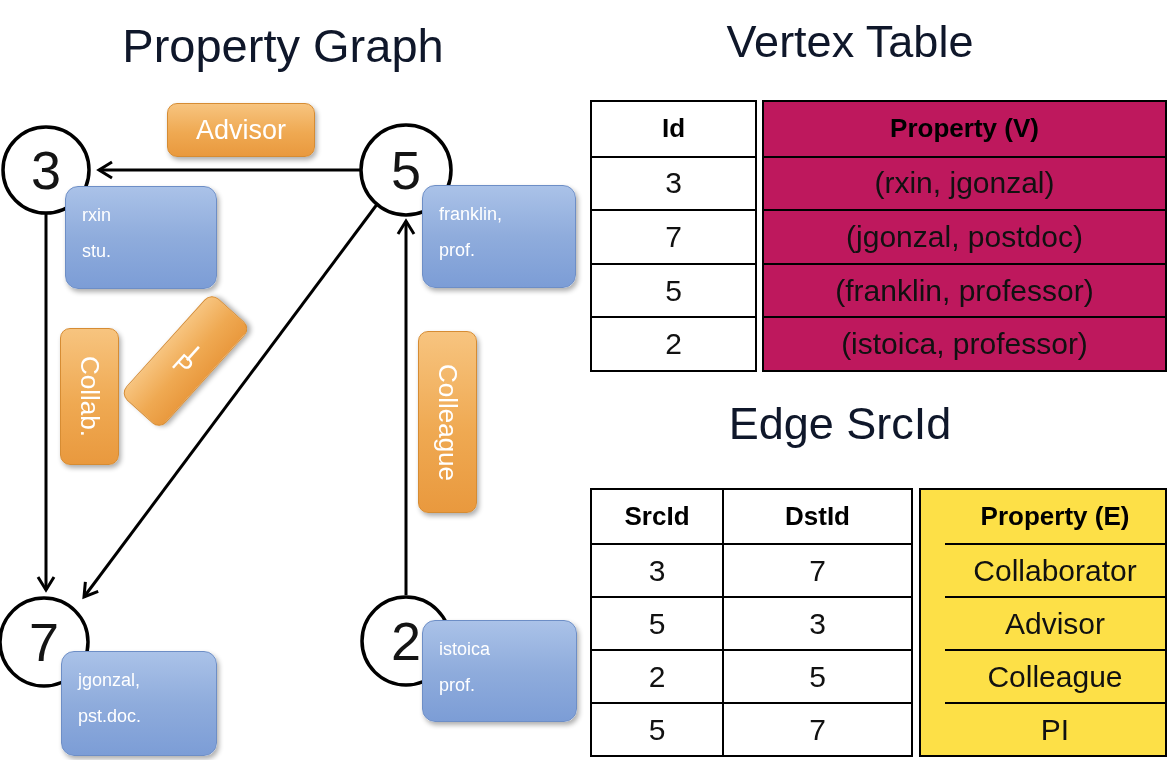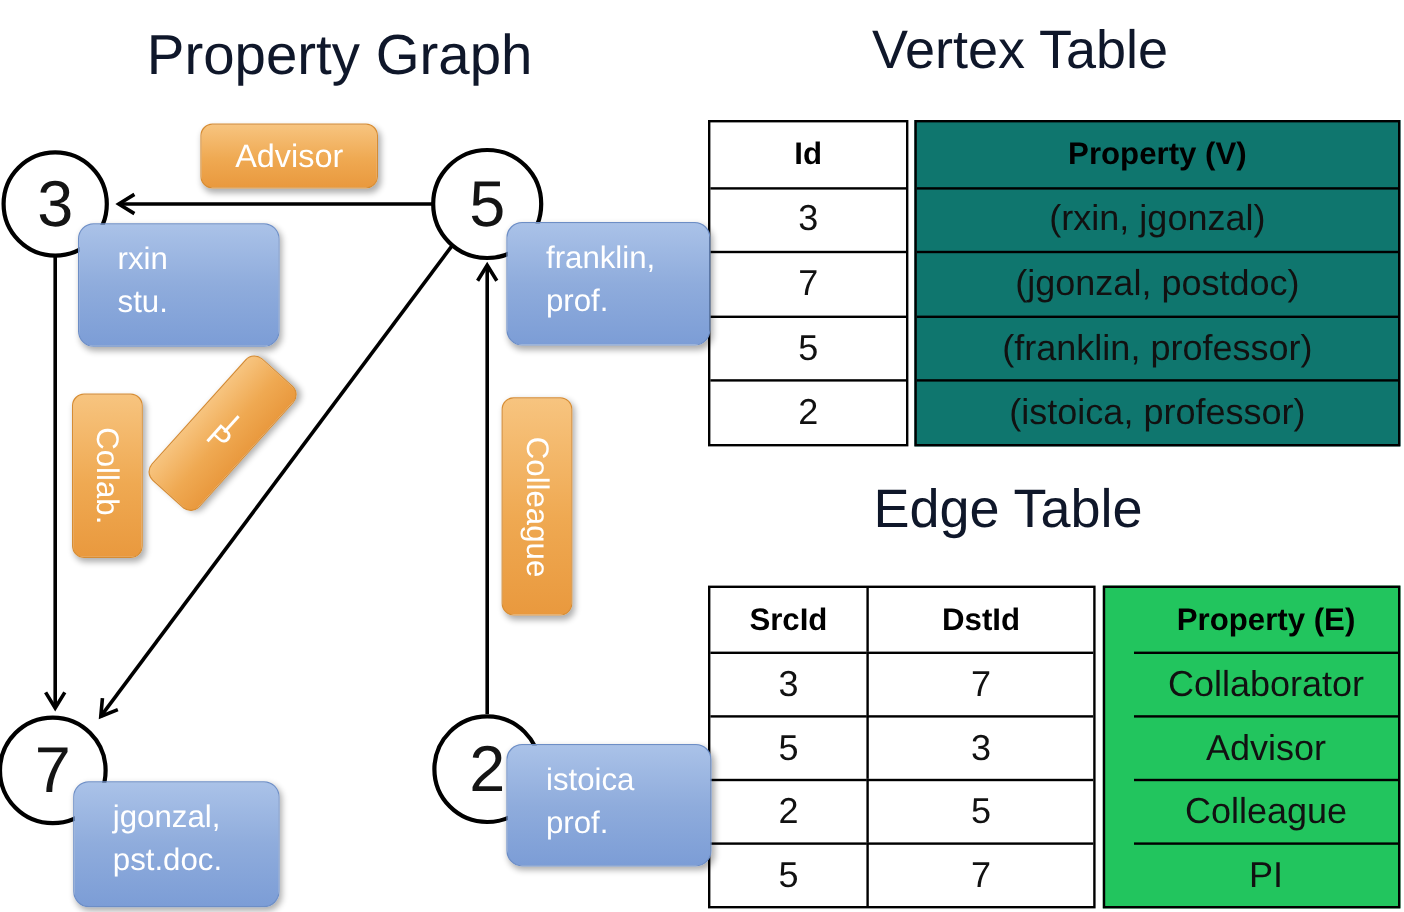--- a/index.html
+++ b/index.html
@@ -28,21 +28,21 @@
     position:absolute; z-index:3; color:#fff;
     box-shadow:2px 3px 5px rgba(0,0,0,0.32);
   }
   .pill.orange {
     background:linear-gradient(180deg,#F7C47F 0%,#EFA952 55%,#E9993E 100%);
     border:1px solid #D68C33; border-radius:10px;
   }
   .pill.blue {
     background:linear-gradient(180deg,#AAC2E8 0%,#8FACDC 50%,#7C9DD6 100%);
     border:1px solid #6D8EC6; border-radius:13px;
-    font-size:26px; line-height:36px; padding:10px 0 0 32px;
+    font-size:18px; line-height:36px; padding:10px 0 0 16px;
   }
   #pill-advisor {
     left:167px; top:103px; width:146px; height:52px;
     display:flex; align-items:center; justify-content:center; font-size:27px;
   }
   .vert-pill { display:flex; align-items:center; justify-content:center; font-size:26px; }
   .vert-pill .rot { transform:rotate(90deg); white-space:nowrap; }
   #pill-collab    { left:60px;  top:328px; width:57px; height:135px; }
   #pill-colleague { left:418px; top:331px; width:57px; height:180px; }
   #pill-pi {
@@ -58,39 +58,39 @@
   #pill-istoica  { left:422px; top:620px; width:137px; height:90px; }
 
   .dtable { position:absolute; left:590px; width:577px; display:flex; }
   #vertex-table { top:100px; height:272px; gap:5px; }
   #edge-table   { top:488px; height:269px; gap:6px; }
   .tbox {
     box-sizing:border-box; border:2.5px solid #000; background:#fff;
     display:grid; grid-template-rows:repeat(5,1fr);
   }
   #vt-left  { width:167px; }
-  #vt-right { flex:1; background:#0f766e; }
+  #vt-right { flex:1; background:#be185d; }
   #et-left  { width:323px; grid-template-columns:130px 1fr; }
-  #et-right { flex:1; background:#22c55e;padding-left:24px; }
+  #et-right { flex:1; background:#fde047;padding-left:24px; }
   .tcell {
     display:flex; align-items:center; justify-content:center;
     font-size:30px; color:#111; border-top:2.5px solid #000;
   }
   .tcell.th { font-weight:bold; font-size:26px; color:#000; }
   .no-top { border-top:none; }
   #et-left .tcell:nth-child(even) { border-left:2.5px solid #000; }
 </style>
 </head>
 <body>
 
 <div class="canvas">
 
   <div class="title" id="graph-title">Property Graph</div>
   <div class="title" id="vertex-title">Vertex Table</div>
-  <div class="title" id="edge-title">Edge Table</div>
+  <div class="title" id="edge-title">Edge SrcId</div>
 
   <svg class="graph" width="580" height="760" viewBox="0 0 580 760">
     <defs>
       <marker id="arrow" markerUnits="userSpaceOnUse" markerWidth="22" markerHeight="22" refX="17" refY="11" orient="auto">
         <path d="M4,3 L17,11 L4,19" fill="none" stroke="#000" stroke-width="3"></path>
       </marker>
     </defs>
     <line x1="363" y1="170" x2="99" y2="170" stroke="#000" stroke-width="3" marker-end="url(#arrow)"></line>
     <line x1="46" y1="214" x2="46" y2="590" stroke="#000" stroke-width="3" marker-end="url(#arrow)"></line>
     <line x1="378" y1="203" x2="84" y2="597" stroke="#000" stroke-width="3" marker-end="url(#arrow)"></line>

